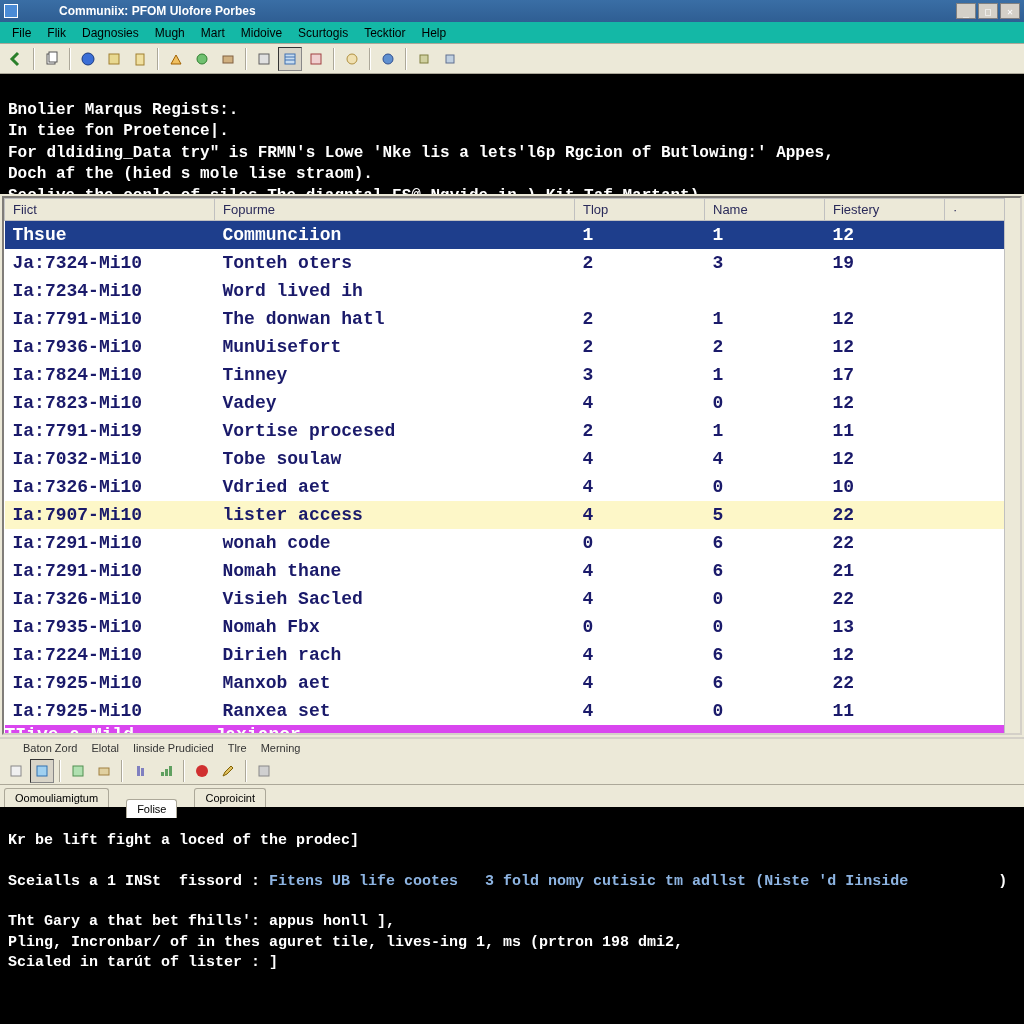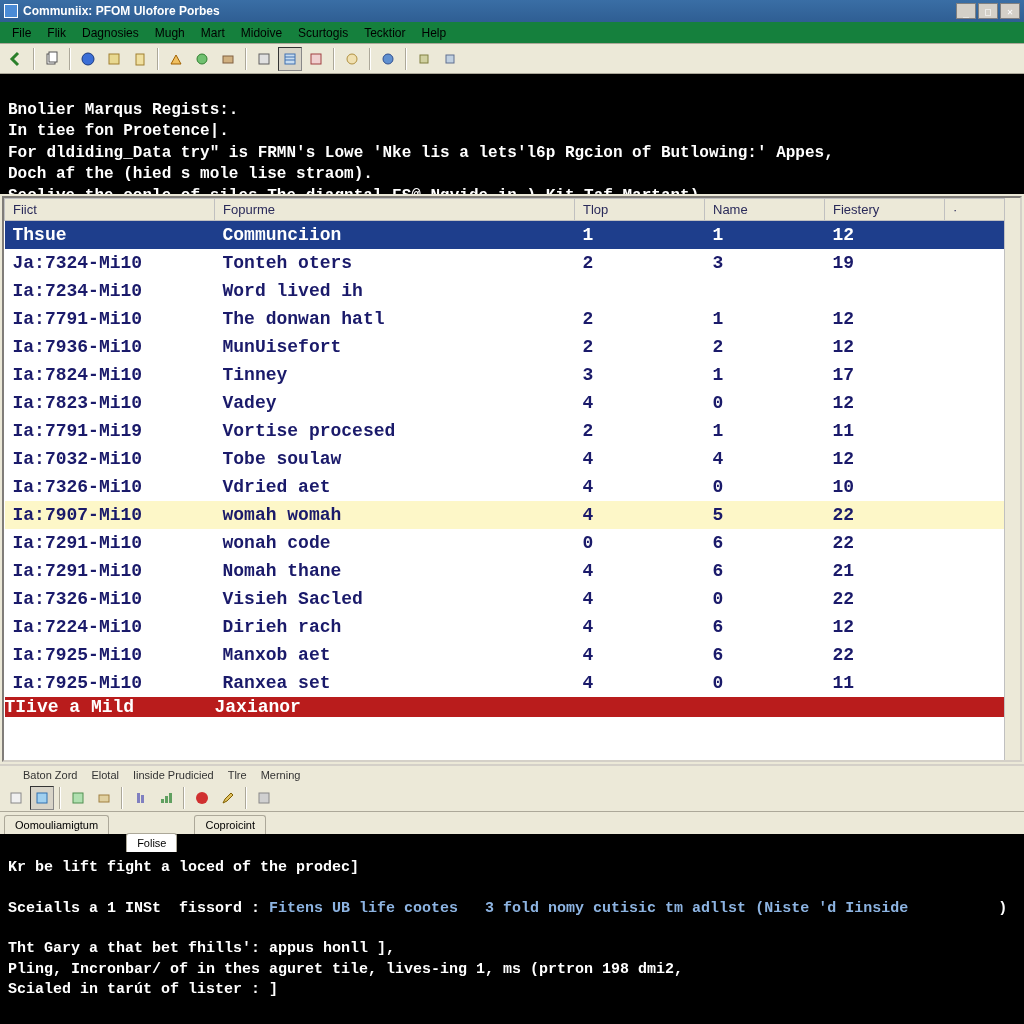--- a/index.html
+++ b/index.html
@@ -15,20 +15,21 @@
   }
   
   .titlebar {
     height: 22px;
     background: linear-gradient(to bottom, #3a6ea5 0%, #2f5e93 100%);
     color: #fff;
     display: flex;
     align-items: center;
     padding: 0 4px;
     font-size: 12px;
+    gap: 36px;
   }
   .titlebar .app-icon {
     width: 14px; height: 14px;
     background: #4a8bd6;
     border: 1px solid #fff;
     margin-right: 5px;
     display: inline-block;
   }
   .titlebar .title-text { flex: 1; font-weight: bold; }
   .win-buttons { display: flex; gap: 2px; }
@@ -36,21 +37,21 @@
     width: 20px; height: 16px;
     background: #d4d0c8;
     border: 1px solid #808080;
     display: flex; align-items: center; justify-content: center;
     font-size: 10px; font-family: monospace;
     cursor: pointer;
   }
   
   .menubar {
     height: 22px;
-    background: #15803d;
+    background: #14b8a6;
     display: flex;
     align-items: center;
     padding: 0 4px;
     border-bottom: 1px solid #aca899;
   }
   .menubar .menu-item {
     padding: 2px 8px;
     cursor: pointer;
     font-size: 12px;
   }
@@ -114,21 +115,21 @@
     margin-top: 44px;
   }
   tbody td {
     padding: 1px 8px;
     color: #1a1a6a;
   }
   tbody tr { height: 28px; }
   .row-sel { background: #1e3e8c; color: #fff; }
   .row-sel td { color: #fff; }
   .row-hl { background: #fdf7c8; }
-  .row-footer { background: #b91c1c; color: #fff; }
+  .row-footer { background: #d946ef; color: #fff; }
   .row-footer td { color: #fff; }
   
   .callout {
     position: absolute;
     pointer-events: none;
   }
   .callout-text {
     position: absolute;
     top: 64px;
     left: 596px;
@@ -170,21 +171,21 @@
   .tab {
     padding: 3px 10px;
     font-size: 11px;
     border: 1px solid #aca899;
     border-bottom: none;
     background: #ece9d8;
     margin-right: 17px;
     cursor: pointer;
     border-radius: 3px 3px 0 0;
   }
-  .tab.active { background: #fff; position: relative; top: 18px; }
+  .tab.active { background: #fff; position: relative; top: 11px; }
   
   .scrollbar-v {
     position: absolute;
     right: 0; top: 0; bottom: 0;
     width: 16px;
     background: #ece9d8;
     border-left: 1px solid #c0c0c0;
   }
 </style>
 </head>
@@ -405,21 +406,21 @@
         <tr>
           <td>Ia:7326-Mi10</td>
           <td>Vdried aet</td>
           <td>4</td>
           <td>0</td>
           <td>10</td>
           <td></td>
         </tr>
         <tr class="row-hl">
           <td>Ia:7907-Mi10</td>
-          <td>womah womah</td>
+          <td>lister access</td>
           <td>4</td>
           <td>5</td>
           <td>22</td>
           <td></td>
         </tr>
         <tr>
           <td>Ia:7291-Mi10</td>
           <td>wonah code</td>
           <td>0</td>
           <td>6</td>
@@ -433,20 +434,28 @@
           <td>6</td>
           <td>21</td>
           <td></td>
         </tr>
         <tr>
           <td>Ia:7326-Mi10</td>
           <td>Visieh Sacled</td>
           <td>4</td>
           <td>0</td>
           <td>22</td>
+          <td></td>
+        </tr>
+        <tr>
+          <td>Ia:7935-Mi10</td>
+          <td>Nomah Fbx</td>
+          <td>0</td>
+          <td>0</td>
+          <td>13</td>
           <td></td>
         </tr>
         <tr>
           <td>Ia:7224-Mi10</td>
           <td>Dirieh rach</td>
           <td>4</td>
           <td>6</td>
           <td>12</td>
           <td></td>
         </tr>
@@ -549,21 +558,21 @@
       </svg>
     </div>
 </div>
 
 <div class="tabs">
   <div class="tab">Oomouliamigtum</div>
   <div class="tab active">Folise</div>
   <div class="tab">Coproicint</div>
 </div>
 
-<div class="console small" style="height:190px">
+<div class="console small" style="height:217px">
 <span>Kr be lift fight a loced of the prodec]</span>
 
 <span><span>Sceialls a 1 INSt  fissord : </span><span class="hl">Fitens UB life cootes   3 fold nomy cutisic tm adllst (Niste 'd Iinside</span><span>          )</span></span>
 <span></span>
 <span>Tht Gary a that bet fhills': appus honll ],</span>
 <span>Pling, Incronbar/ of in thes aguret tile, lives-ing 1, ms (prtron 198 dmi2,</span>
 <span>Scialed in tarút of lister : ]</span>
 </div>
 
 </body></html>

